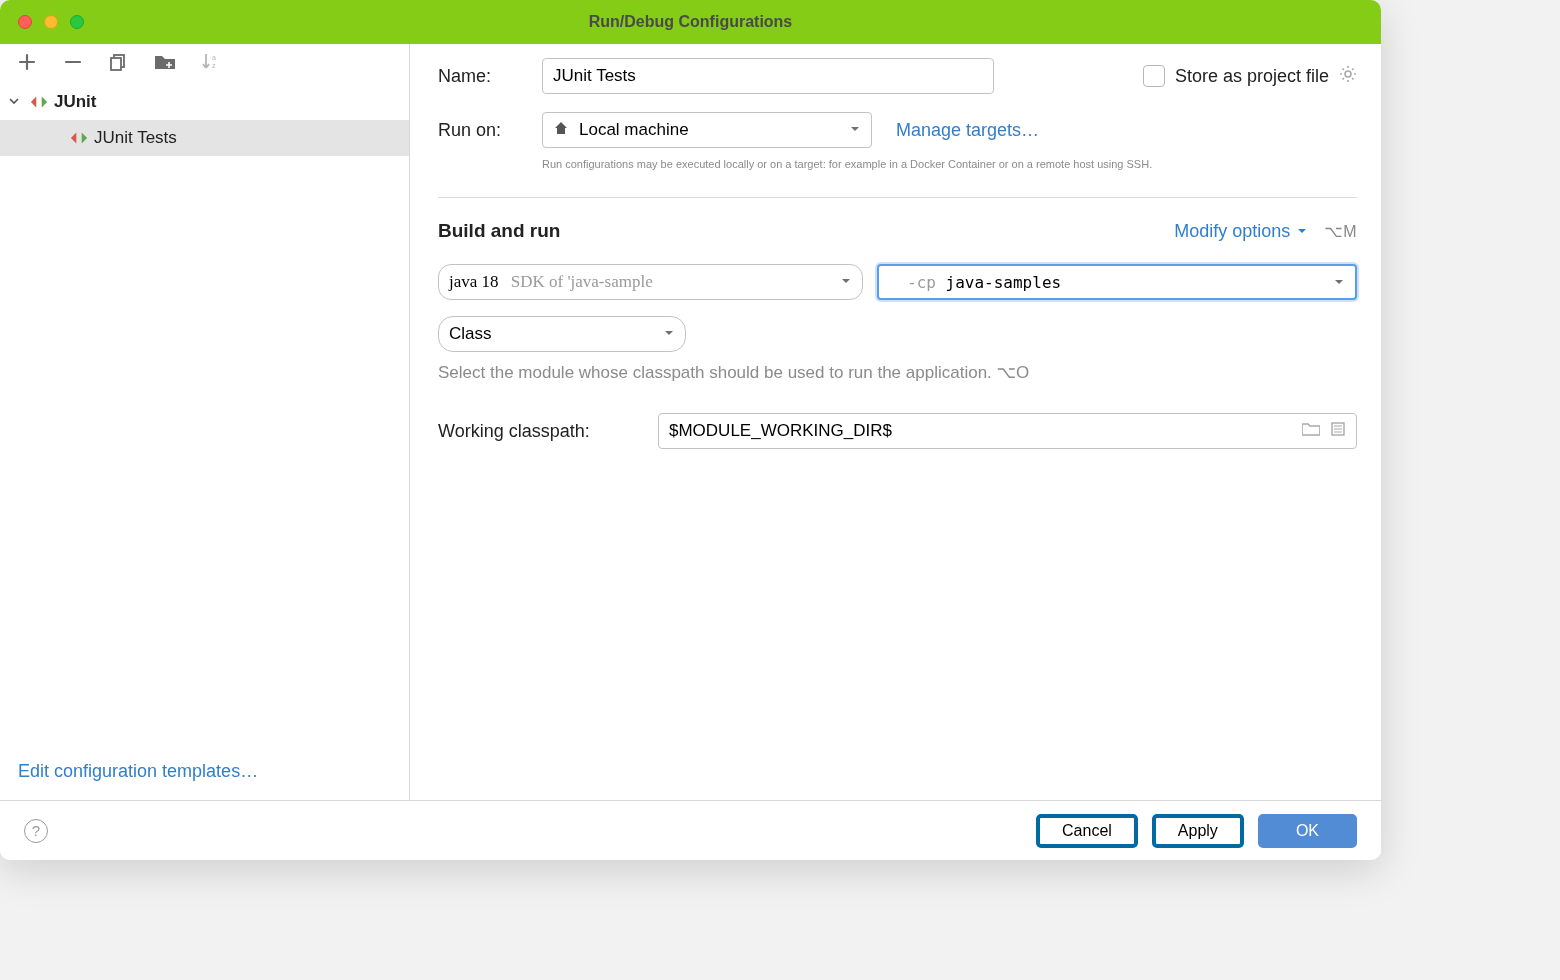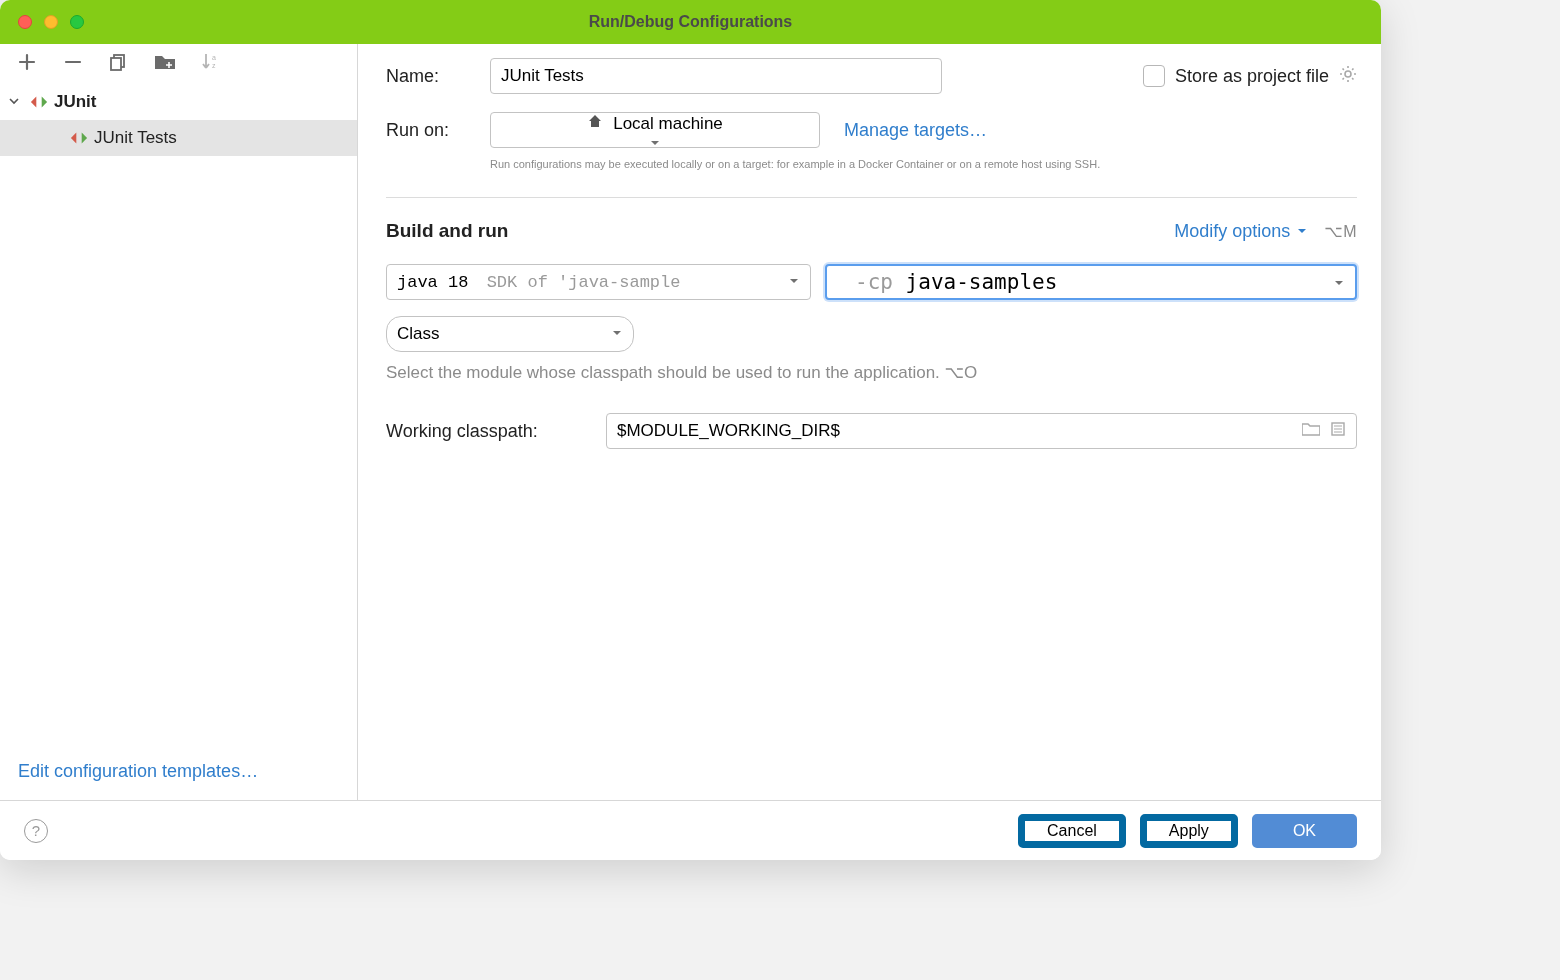--- a/index.html
+++ b/index.html
@@ -51,21 +51,21 @@
       color: #4a4a4a;
       font-weight: 600;
       pointer-events: none;
     }
     .main-area {
       flex: 1;
       display: flex;
       min-height: 0;
     }
     .sidebar {
-      width: 358px;
+      width: 410px;
       display: flex;
       flex-direction: column;
       border-right: 1px solid #d7d7d7;
       background: #fff;
     }
     .sidebar-toolbar {
       height: 40px;
       display: flex;
       align-items: center;
       gap: 24px;
@@ -145,21 +145,20 @@
     .checkbox {
       width: 22px; height: 22px;
       border: 1px solid #b7b7b7;
       border-radius: 4px;
       background: #fff;
     }
     .gear-small { color: #a9a9a9; }
     .runon-select {
       width: 330px;
       justify-content: space-between;
-      flex-direction: column;
     }
     .runon-select .left { display: flex; align-items: center; gap: 10px; }
     .chev-down { color: #707070; }
     .helptext {
       font-size: 11px;
       color: #8b8b8b;
       line-height: 1.55;
       margin-left: 104px;
       margin-top: -2px;
       margin-bottom: 18px;
@@ -200,29 +199,30 @@
       letter-spacing: 0.5px;
     }
     .build-row1 {
       display: flex;
       gap: 14px;
       margin-bottom: 16px;
     }
     .jdk-select {
       width: 425px;
       justify-content: space-between;
-      font-family: Liberation Mono, monospace;
+      font-family: Liberation Serif, serif;
       font-size: 17px;
+      border-radius: 13px;
     }
     .jdk-select .greyed { color: #9a9a9a; margin-left: 8px; }
     .cp-select {
       flex: 1;
       justify-content: space-between;
       font-family: ui-monospace, SFMono-Regular, Menlo, monospace;
-      font-size: 21px;
+      font-size: 16px;
       border: 2px solid #5a9ded;
       box-shadow: 0 0 0 2px rgba(90,157,237,0.3);
       padding-left: 28px;
     }
     .cp-select .cp { color: #9a9a9a; }
     .build-row2 {
       display: flex;
       gap: 14px;
       margin-bottom: 10px;
     }
@@ -273,21 +273,21 @@
       display: flex; align-items: center; justify-content: center;
       color: #9a9a9a;
       font-size: 15px;
       cursor: pointer;
     }
     .spacer { flex: 1; }
     .btn {
       height: 34px;
       padding: 0 22px;
       border-radius: 5px;
-      border: 7px solid #0369a1;
+      border: 4px solid #0369a1;
       background: #fff;
       font-size: 16px;
       cursor: pointer;
       display: flex; align-items: center; justify-content: center;
     }
     .btn.primary {
       background: #528cd5;
       border-color: #528cd5;
       color: #fff;
       padding: 4px 34px;

